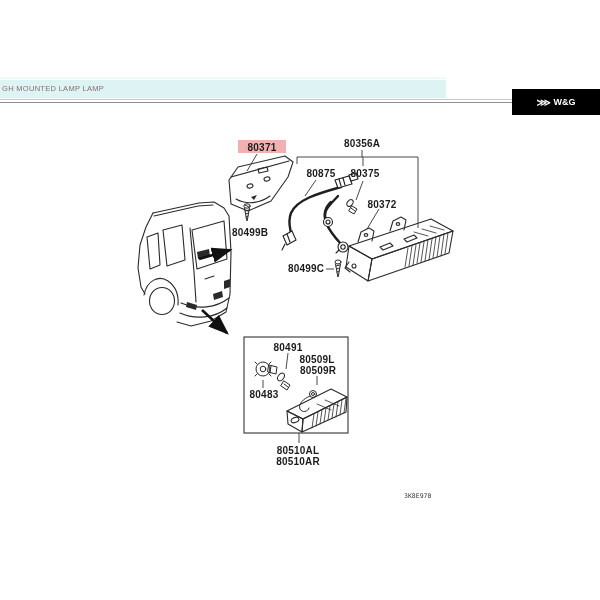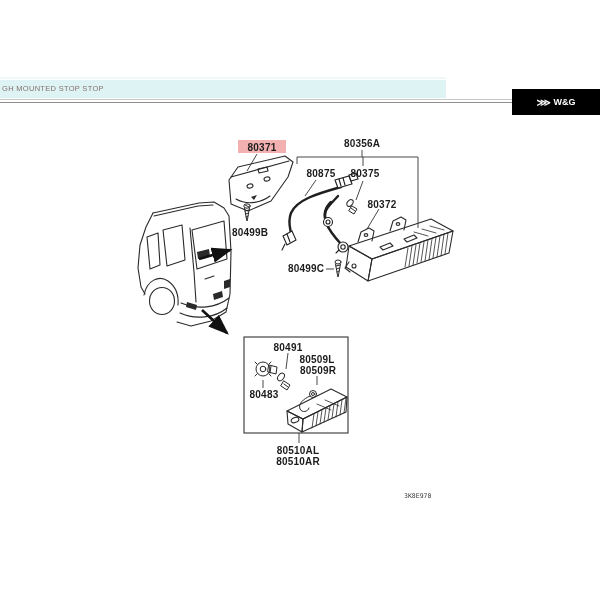--- a/index.html
+++ b/index.html
@@ -19,21 +19,21 @@
   text.pl{font-family:"Liberation Sans",sans-serif;font-size:10px;font-weight:bold;
           fill:#1c1c1c;letter-spacing:.2px;cursor:pointer;}
   text.code{font-family:"DejaVu Sans Mono",monospace;font-size:6.5px;fill:#3a3a3a;}
 </style>
 </head>
 <body>
 
 <div class="page">
 
   <div class="topstrip"></div>
-  <div class="titlebar">GH MOUNTED STOP STOP</div>
+  <div class="titlebar">GH MOUNTED LAMP LAMP</div>
   <div class="groove"></div>
   <div class="brandbox">
     <span class="mark">⋙</span>
     <span>W&amp;G</span>
   </div>
 
   <svg width="600" height="600" viewBox="0 0 600 600">
     <defs>
       <marker id="ah" markerWidth="9" markerHeight="8" refX="7" refY="3" orient="auto">
         <path d="M0,0 L8,3 L0,6 Z" fill="#111"></path>

